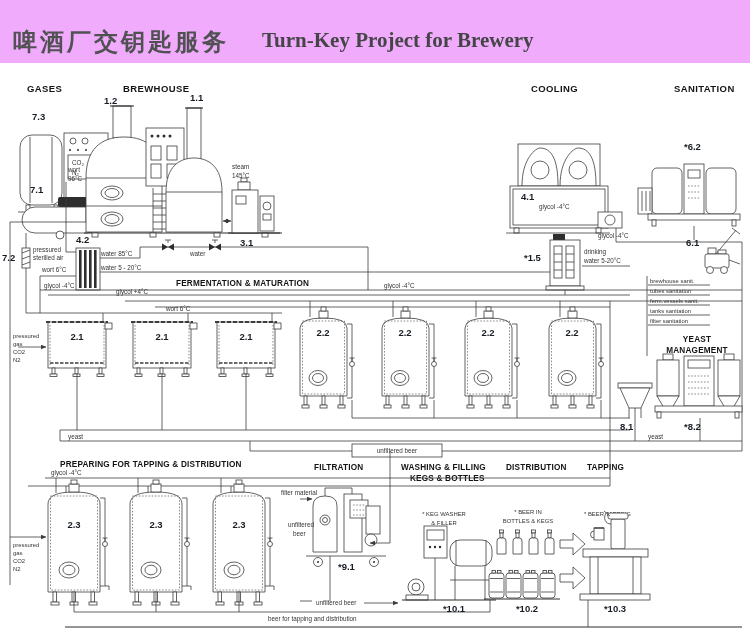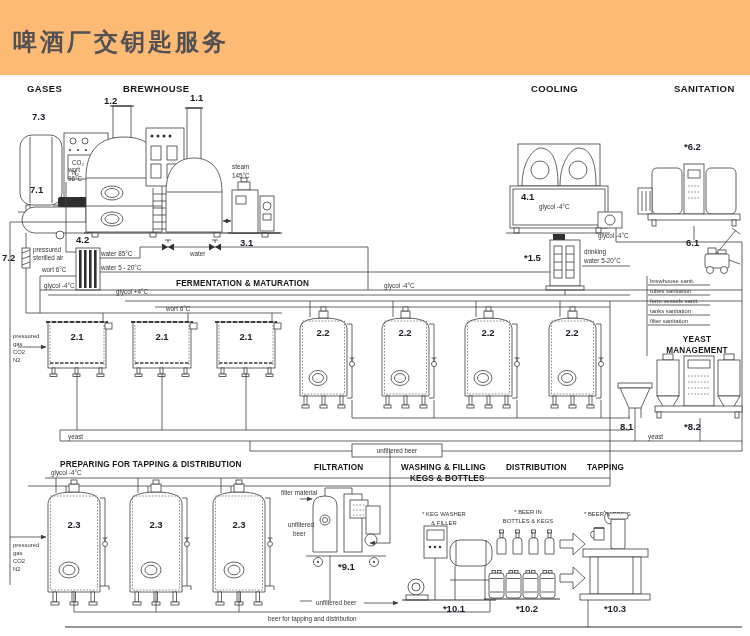--- a/index.html
+++ b/index.html
@@ -1,18 +1,18 @@
 <!DOCTYPE html>
 <html><head>
 <meta charset="utf-8">
 <style>
   html,body{margin:0;padding:0;background:#fff;}
   .page{position:relative;width:750px;height:636px;background:#fff;overflow:hidden;
         font-family:"Liberation Sans",sans-serif;}
-  .titlebar{position:absolute;left:0;top:0;width:750px;height:75px;background:#fdba74;
+  .titlebar{position:absolute;left:0;top:0;width:750px;height:63px;background:#f0abfc;
             display:flex;align-items:baseline;gap:20px;padding:0;box-sizing:border-box;}
   .title-zh{position:absolute;left:13px;top:26px;font-size:24px;font-weight:bold;
             color:#515154;letter-spacing:3px;font-family:"Liberation Sans",sans-serif;}
   .title-en{position:absolute;left:262px;top:28px;font-size:21px;font-weight:bold;
             color:#454548;font-family:"Liberation Serif",serif;}
   svg{position:absolute;left:0;top:0;}
   .s{stroke:#3c3c3c;stroke-width:.8;fill:none;}
   .sf{stroke:#3c3c3c;stroke-width:.8;fill:#fff;}
   .sb{stroke:#2e2e2e;stroke-width:1.1;fill:none;}
   .blk{fill:#2e2e2e;stroke:none;}
@@ -25,20 +25,21 @@
   .hdr{font-size:9.5px;font-weight:bold;fill:#141414;letter-spacing:.4px;}
   .hdr2{font-size:8.2px;font-weight:bold;fill:#141414;letter-spacing:.2px;}
   .num{font-size:9.5px;font-weight:bold;fill:#171c24;}
 </style>
 </head>
 <body>
 
 <div class="page">
   <div class="titlebar">
     <span class="title-zh">啤酒厂交钥匙服务</span>
+    <span class="title-en">Turn-Key Project for Brewery</span>
   </div>
 
   <svg width="750" height="636" viewBox="0 0 750 636">
     <defs>
       <marker id="ar" markerWidth="8" markerHeight="8" refX="6.5" refY="3" orient="auto-start-reverse">
         <path d="M0,0 L7,3 L0,6 Z" fill="#3c3c3c"></path>
       </marker>
 
       <g id="cct">
         <path class="sf" d="M0,78 L0,10 Q0,0 23.5,0 Q47,0 47,10 L47,78 Z"></path>

